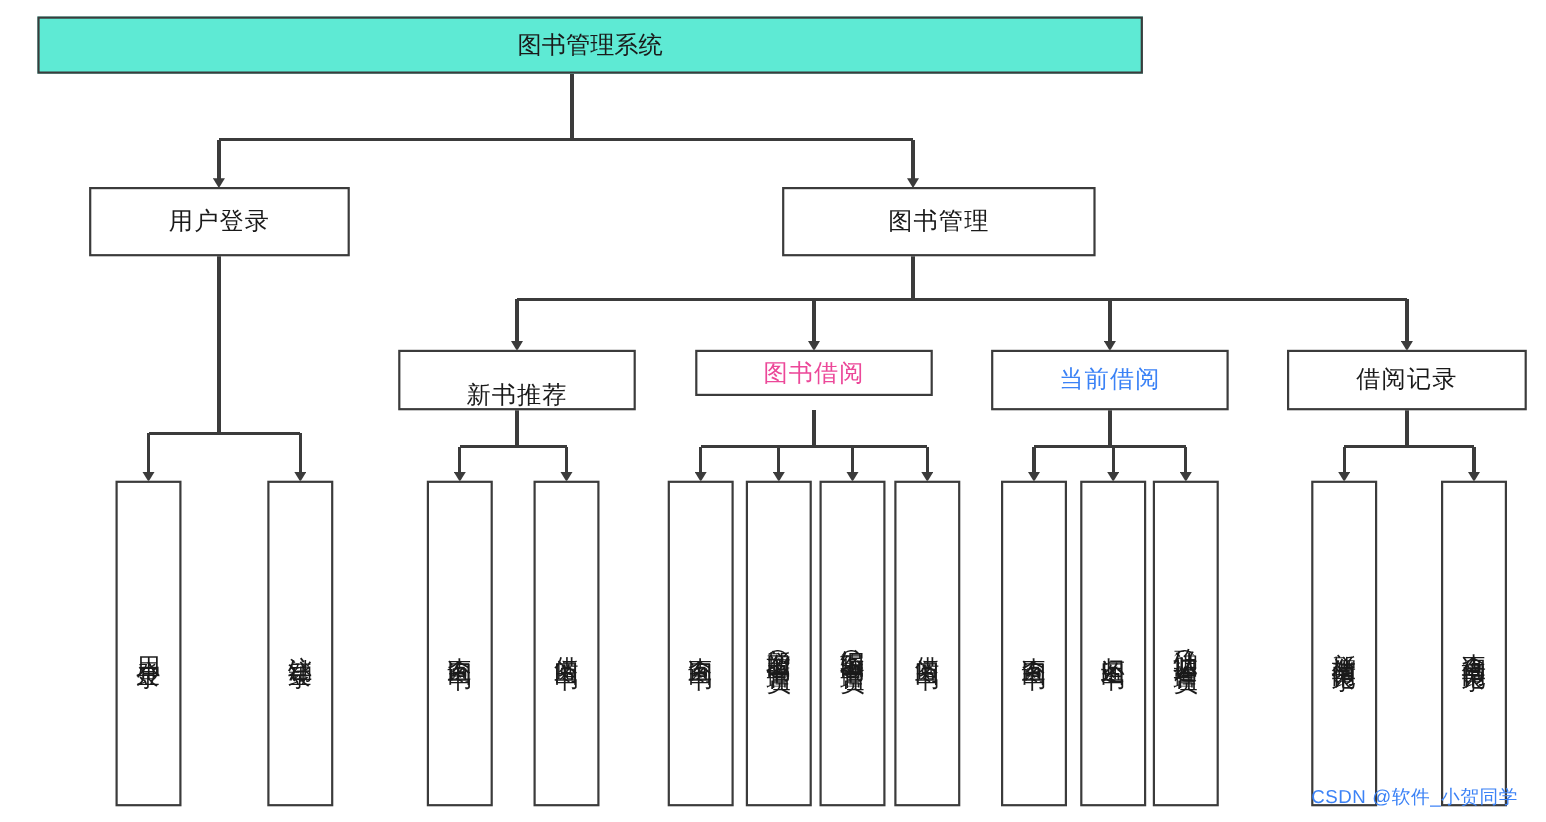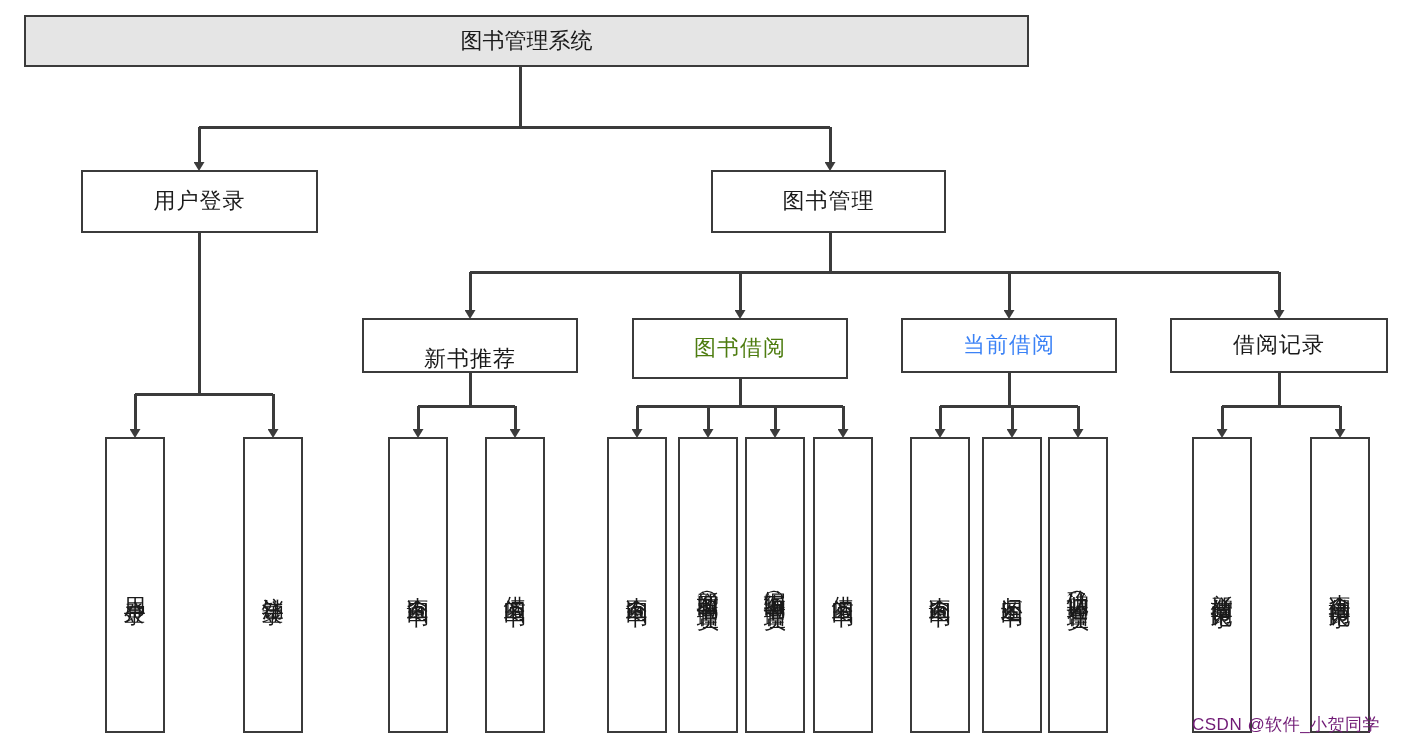--- a/index.html
+++ b/index.html
@@ -59,21 +59,21 @@
     text-orientation: upright;
     display: block;
     text-align: center;
     white-space: normal;
   }
   .watermark {
     position: absolute;
     left: 1192px;
     top: 713px;
     font-size: 17px;
-    color: #701a75;
+    color: #3b82f6;
     letter-spacing: 0.5px;
     z-index: 3;
     white-space: nowrap;
     font-family: "Liberation Sans", "DejaVu Sans", sans-serif;
   }
 </style>
 </head>
 <body>
 
 <div id="canvas">
@@ -122,35 +122,35 @@
       <path d="M1012,406 L1012,430" marker-end="url(#arrow)"></path>
       <path d="M1078,406 L1078,430" marker-end="url(#arrow)"></path>
 
       <path d="M1279,373 L1279,406"></path>
       <path d="M1222,406 L1340,406"></path>
       <path d="M1222,406 L1222,430" marker-end="url(#arrow)"></path>
       <path d="M1340,406 L1340,430" marker-end="url(#arrow)"></path>
     </g>
   </svg>
 
-  <div class="node root" style="left: 24px; top: 15px; width: 1005px; height: 52px; border-color: rgb(59, 59, 59); background: #e5e5e5; color: rgb(26, 26, 26);">
+  <div class="node root" style="left: 34px; top: 15px; width: 1005px; height: 52px; border-color: rgb(59, 59, 59); background: #5eead4; color: rgb(26, 26, 26);">
     <span>图书管理系统</span>
   </div>
 
   <div class="node h" style="left: 81px; top: 170px; width: 237px; height: 63px; border-color: rgb(59, 59, 59); background: rgb(255, 255, 255); color: rgb(26, 26, 26);">
     <span>用户登录</span>
   </div>
-  <div class="node h" style="left: 711px; top: 170px; width: 235px; height: 63px; border-color: rgb(59, 59, 59); background: rgb(255, 255, 255); color: rgb(26, 26, 26);">
+  <div class="node h" style="left: 711px; top: 170px; width: 285px; height: 63px; border-color: rgb(59, 59, 59); background: rgb(255, 255, 255); color: rgb(26, 26, 26);">
     <span>图书管理</span>
   </div>
 
   <div class="node h" style="left: 362px; top: 318px; width: 216px; height: 55px; border-color: rgb(59, 59, 59); background: rgb(255, 255, 255); color: rgb(26, 26, 26); align-items: flex-end;">
     <span>新书推荐</span>
   </div>
-  <div class="node h" style="left: 632px; top: 318px; width: 216px; height: 61px; border-color: rgb(59, 59, 59); background: rgb(255, 255, 255); color: #4d7c0f; align-items: center;">
+  <div class="node h" style="left: 632px; top: 318px; width: 216px; height: 42px; border-color: rgb(59, 59, 59); background: rgb(255, 255, 255); color: #ec4899; align-items: center;">
     <span>图书借阅</span>
   </div>
   <div class="node h" style="left: 901px; top: 318px; width: 216px; height: 55px; border-color: rgb(59, 59, 59); background: rgb(255, 255, 255); color: #3b82f6;">
     <span>当前借阅</span>
   </div>
   <div class="node h" style="left: 1170px; top: 318px; width: 218px; height: 55px; border-color: rgb(59, 59, 59); background: rgb(255, 255, 255); color: rgb(26, 26, 26);">
     <span>借阅记录</span>
   </div>
 
   <div class="node v" style="left: 105px; top: 437px; width: 60px; height: 296px; border-color: rgb(59, 59, 59); background: rgb(255, 255, 255); color: rgb(26, 26, 26);">

